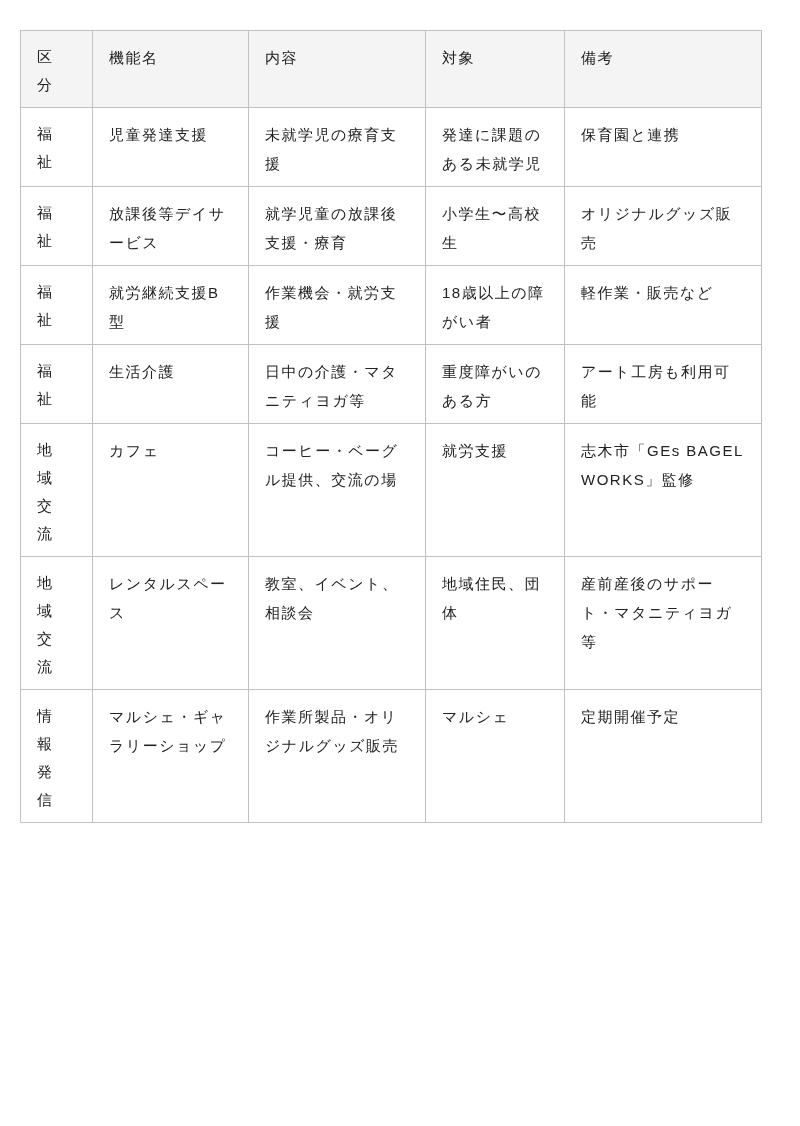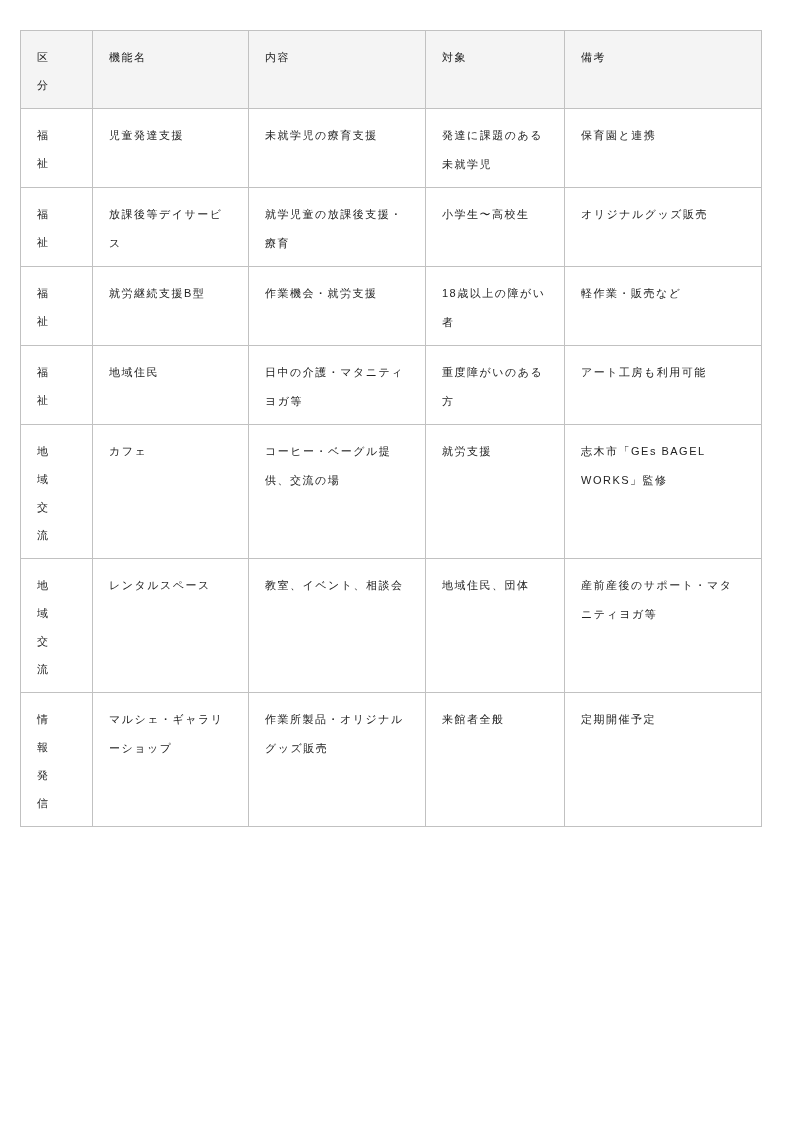--- a/index.html
+++ b/index.html
@@ -18,21 +18,21 @@
     width: 741px;
   }
   table.fn-table {
     border-collapse: collapse;
     table-layout: fixed;
     width: 741px;
   }
   table.fn-table th,
   table.fn-table td {
     border: 1px solid #c1c1c1;
-    font-size: 11px;
+    font-size: 15px;
     line-height: 29px;
     font-weight: 400;
     letter-spacing: 1.5px;
     text-align: left;
     vertical-align: top;
     padding: 12px 16px 8px 16px;
     overflow: hidden;
   }
   table.fn-table th {
     background: #f4f4f4;
@@ -89,21 +89,21 @@
         </tr>
         <tr>
           <td><span class="vchar">福祉</span></td>
           <td><span>就労継続支援B型</span></td>
           <td><span>作業機会・就労支援</span></td>
           <td><span>18歳以上の障がい者</span></td>
           <td><span>軽作業・販売など</span></td>
         </tr>
         <tr>
           <td><span class="vchar">福祉</span></td>
-          <td><span>地域住民</span></td>
+          <td><span>生活介護</span></td>
           <td><span>日中の介護・マタニティヨガ等</span></td>
           <td><span>重度障がいのある方</span></td>
           <td><span>アート工房も利用可能</span></td>
         </tr>
         <tr>
           <td><span class="vchar">地域交流</span></td>
           <td><span>カフェ</span></td>
           <td><span>コーヒー・ベーグル提供、交流の場</span></td>
           <td><span>就労支援</span></td>
           <td><span>志木市「GEs BAGEL WORKS」監修</span></td>
@@ -112,18 +112,18 @@
           <td><span class="vchar">地域交流</span></td>
           <td><span>レンタルスペース</span></td>
           <td><span>教室、イベント、相談会</span></td>
           <td><span>地域住民、団体</span></td>
           <td><span>産前産後のサポート・マタニティヨガ等</span></td>
         </tr>
         <tr>
           <td><span class="vchar">情報発信</span></td>
           <td><span>マルシェ・ギャラリーショップ</span></td>
           <td><span>作業所製品・オリジナルグッズ販売</span></td>
-          <td><span>来館者全般</span></td>
+          <td><span>マルシェ</span></td>
           <td><span>定期開催予定</span></td>
         </tr>
       </tbody>
   </table>
 </div>
 
 </body></html>

